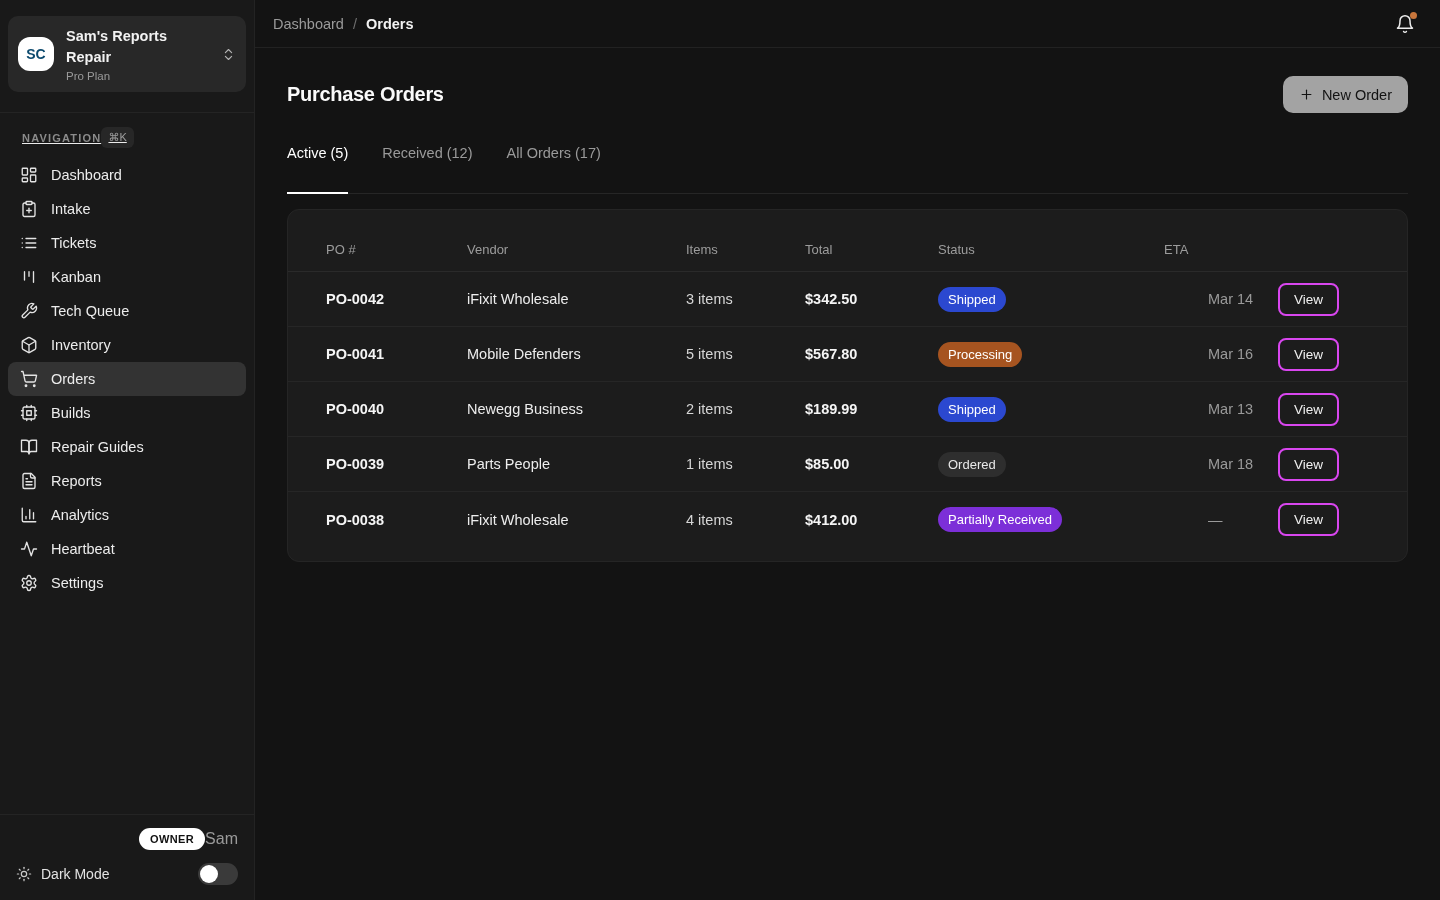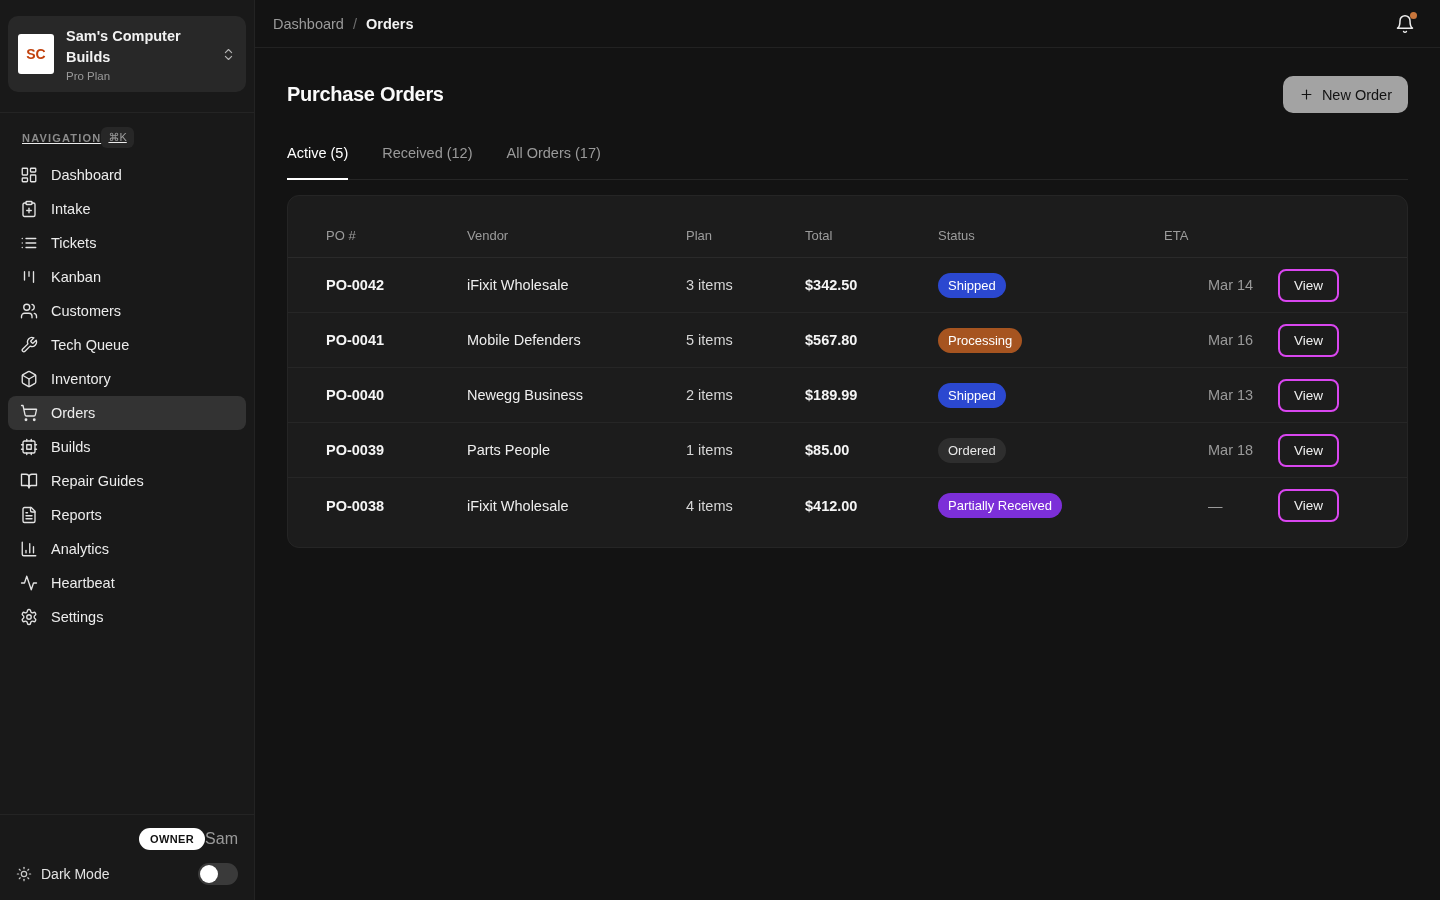--- a/index.html
+++ b/index.html
@@ -21,23 +21,23 @@
   }
   .team-card {
     margin: 16px 8px 0 8px;
     background: #282828;
     border-radius: 10px;
     padding: 10px;
     display: flex; align-items: center; gap: 12px;
     cursor: pointer;
   }
   .avatar {
-    width: 36px; height: 40px; flex: none;
-    background: #ffffff; color: #c2410c;
-    border-radius: 3px;
+    width: 36px; height: 34px; flex: none;
+    background: #ffffff; color: #0c4a6e;
+    border-radius: 12px;
     display: grid; place-items: center;
     font-size: 14px; font-weight: 700;
   }
   .team-text { flex: 1; min-width: 0; }
   .team-name { font-size: 14.5px; font-weight: 700; color: #f2f2f2; line-height: 1.45; }
   .team-plan { font-size: 11.5px; color: #9a9a9a; margin-top: 2px; }
   .team-chevron { color: #b5b5b5; display: grid; place-items: center; }
   .sidebar-divider { border: none; border-top: 1px solid #242424; margin-top: 20px; }
 
   .nav-header {
@@ -112,21 +112,21 @@
     background: #a3a3a3; color: #131313;
     border: none; border-radius: 10px;
     height: 37px; padding: 0 16px;
     font-family: "Liberation Sans", sans-serif;
     font-size: 14.5px; font-weight: 500; cursor: pointer;
   }
   .new-order-btn svg { width: 15px; height: 15px; }
 
   .tabs { margin-top: 32px; display: flex; gap: 34px; border-bottom: 1px solid #262626; }
   .tab {
-    position: relative; padding-bottom: 18px;
+    position: relative; padding-bottom: 32px;
     font-size: 14.5px; color: #9a9a9a; cursor: pointer;
   }
   .tab.active { color: #ffffff; font-weight: 500; }
   .tab.active::after {
     content: ""; position: absolute; left: 0; right: 0; bottom: -1px; height: 2px;
     background: var(--tab-accent, #ffffff);
   }
 
   .orders-card {
     margin-top: 15px;
@@ -171,21 +171,21 @@
 </style>
 </head>
 <body>
 
 <div class="app">
 
   <aside class="sidebar">
     <div class="team-card">
       <div class="avatar">SC</div>
       <div class="team-text">
-        <div class="team-name">Sam's Computer Builds</div>
+        <div class="team-name">Sam's Reports Repair</div>
         <div class="team-plan">Pro Plan</div>
       </div>
       <span class="team-chevron">
           <svg viewBox="0 0 24 24" fill="none" stroke="currentColor" stroke-width="1.8" stroke-linecap="round" stroke-linejoin="round" style="width:15px;height:15px;display:block">
             <path d="m7 15 5 5 5-5"></path>
             <path d="m7 9 5-5 5 5"></path>
           </svg>
         </span>
     </div>
     <hr class="sidebar-divider">
@@ -231,31 +231,20 @@
         </div>
         <div class="nav-item">
           <span>
             <svg viewBox="0 0 24 24" fill="none" stroke="currentColor" stroke-width="1.8" stroke-linecap="round" stroke-linejoin="round" style="width:18px;height:18px;display:block">
               <path d="M6 5v11"></path>
               <path d="M12 5v6"></path>
               <path d="M18 5v14"></path>
             </svg>
           </span>
           <span>Kanban</span>
-        </div>
-        <div class="nav-item">
-          <span>
-            <svg viewBox="0 0 24 24" fill="none" stroke="currentColor" stroke-width="1.8" stroke-linecap="round" stroke-linejoin="round" style="width:18px;height:18px;display:block">
-              <path d="M16 21v-2a4 4 0 0 0-4-4H6a4 4 0 0 0-4 4v2"></path>
-              <circle cx="9" cy="7" r="4"></circle>
-              <path d="M22 21v-2a4 4 0 0 0-3-3.87"></path>
-              <path d="M16 3.13a4 4 0 0 1 0 7.75"></path>
-            </svg>
-          </span>
-          <span>Customers</span>
         </div>
         <div class="nav-item">
           <span>
             <svg viewBox="0 0 24 24" fill="none" stroke="currentColor" stroke-width="1.8" stroke-linecap="round" stroke-linejoin="round" style="width:18px;height:18px;display:block">
               <path d="M14.7 6.3a1 1 0 0 0 0 1.4l1.6 1.6a1 1 0 0 0 1.4 0l3.77-3.77a6 6 0 0 1-7.94 7.94l-6.91 6.91a2.12 2.12 0 0 1-3-3l6.91-6.91a6 6 0 0 1 7.94-7.94l-3.76 3.76z"></path>
             </svg>
           </span>
           <span>Tech Queue</span>
         </div>
         <div class="nav-item">
@@ -407,21 +396,21 @@
       <div class="tabs">
           <div class="tab active">Active (5)</div>
           <div class="tab">Received (12)</div>
           <div class="tab">All Orders (17)</div>
         </div>
 
       <div class="orders-card">
         <div class="grid-row table-head">
             <div>PO #</div>
             <div>Vendor</div>
-            <div>Plan</div>
+            <div>Items</div>
             <div>Total</div>
             <div>Status</div>
             <div>ETA</div>
             <div></div>
           </div>
         <div id="table-body">
             <div class="grid-row table-row">
               <div class="cell-po">PO-0042</div>
               <div class="cell-vendor">iFixit Wholesale</div>
               <div class="cell-items">3 items</div>

